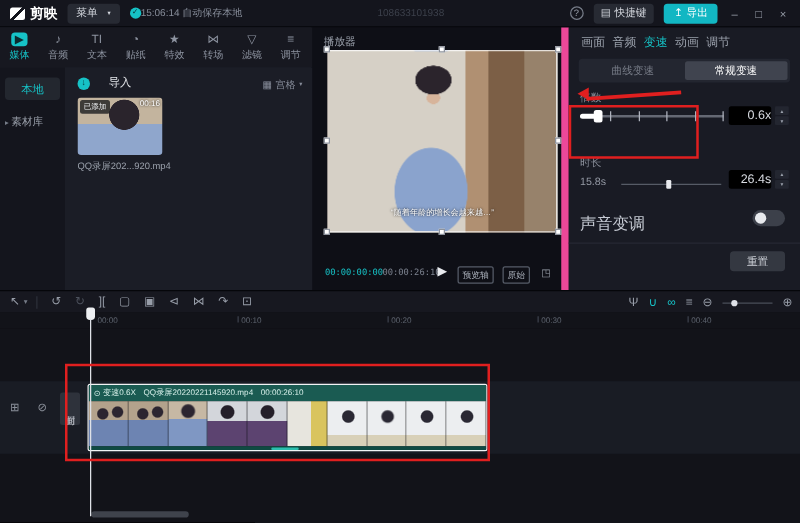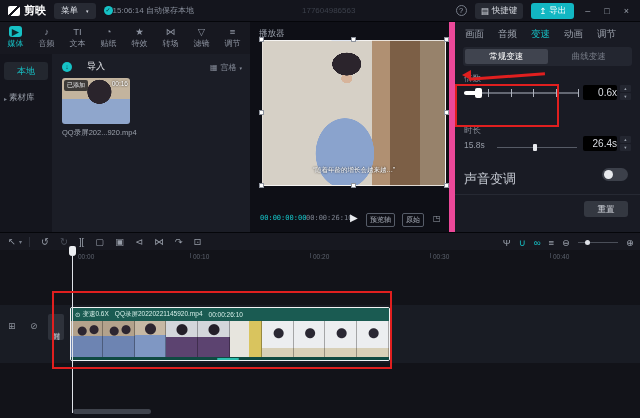--- a/index.html
+++ b/index.html
@@ -58,21 +58,21 @@
   .hd{position:absolute;width:5px;height:5px;background:#fff;border:1px solid #8e939d}
   .pc-row{position:absolute;left:0;bottom:5px;width:205px;height:16px}
   .pc-cur{position:absolute;left:10px;top:3px;color:#16c2c6;font-size:7px;font-family:"DejaVu Sans Mono",monospace}
   .pc-tot{position:absolute;left:56px;top:3px;color:#7d8390;font-size:7px;font-family:"DejaVu Sans Mono",monospace}
   .pc-play{position:absolute;left:100px;top:1px;color:#e8eaee;font-size:10px}
   .pc-box{position:absolute;top:2px;border:1px solid #565c68;border-radius:2px;color:#aab0bb;font-size:7px;padding:1px 3px}
   .pc-full{position:absolute;left:183px;top:3px;color:#9aa0ab;font-size:8px}
 
   
   .inspector{position:absolute;left:455px;top:22px;width:185px;height:210px;background:#191b24}
-  .itabs{position:absolute;left:10px;top:6px;display:flex;gap:14px;font-size:9.5px;color:#9aa0ab}
+  .itabs{position:absolute;left:10px;top:6px;display:flex;gap:6px;font-size:9.5px;color:#9aa0ab}
   .itab.active{color:#16c2c6}
   .subtabs{position:absolute;left:8px;top:25px;width:169px;height:19px;background:#232630;border-radius:3px;display:flex;padding:2px}
   .subtab{flex:1;text-align:center;font-size:8.5px;line-height:15px;color:#787d88;border-radius:2px}
   .subtab.active{background:#40444f;color:#fff}
   .ins-label{position:absolute;left:9px;color:#868b96;font-size:8.5px}
   .speed-slider{position:absolute;left:9px;top:64px;width:115px;height:13px}
   .ss-track{position:absolute;left:0;right:0;top:6px;height:2px;background:#646873}
   .ss-fill{position:absolute;left:0;top:5px;width:13px;height:4px;background:#fff;border-radius:2px}
   .ss-thumb{position:absolute;left:11px;top:2px;width:7px;height:10px;background:#fff;border-radius:2px}
   .tk{position:absolute;top:3px;width:1px;height:8px;background:#aeb3bd}
@@ -155,21 +155,21 @@
       <span>剪映</span>
     </div>
     <div class="menu-btn">
       <span>菜单</span>
       <span style="font-size:5px">▾</span>
     </div>
     <div class="autosave">
       <span class="autosave-dot">✓</span>
       <span>15:06:14 自动保存本地</span>
     </div>
-    <span class="project-title">177604986563</span>
+    <span class="project-title">108633101938</span>
     <div class="tb-right">
       <span class="help-btn">?</span>
       <div class="shortcut-btn">
         <span>▤</span>
         <span>快捷键</span>
       </div>
       <div class="export-btn">
         <span>↥</span>
         <span>导出</span>
       </div>
@@ -264,22 +264,22 @@
 
   <div class="inspector">
     <div class="itabs">
       <span class="itab">画面</span>
       <span class="itab">音频</span>
       <span class="itab active">变速</span>
       <span class="itab">动画</span>
       <span class="itab">调节</span>
     </div>
     <div class="subtabs">
+      <span class="subtab">曲线变速</span>
       <span class="subtab active">常规变速</span>
-      <span class="subtab">曲线变速</span>
     </div>
     <span class="ins-label" style="top:51px">倍数</span>
     <div class="speed-slider">
       <div class="ss-track"></div>
       <span class="tk" style="left:24px"></span>
       <span class="tk" style="left:47px"></span>
       <span class="tk" style="left:69px"></span>
       <span class="tk" style="left:92px"></span>
       <span class="tk" style="left:114px"></span>
       <div class="ss-fill"></div>

